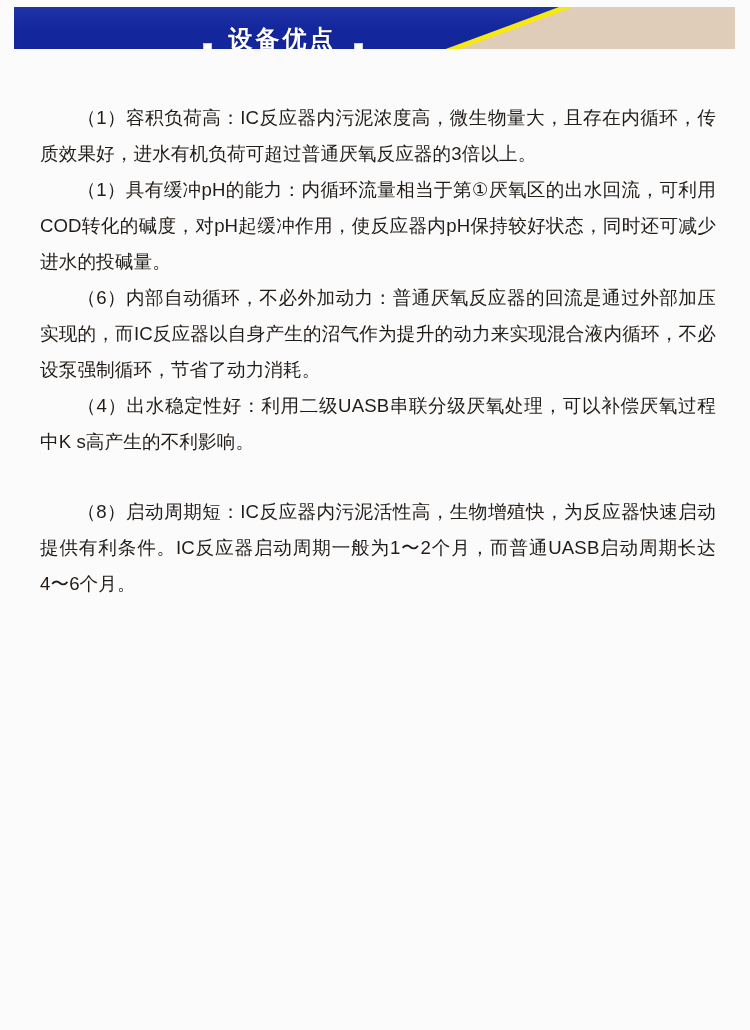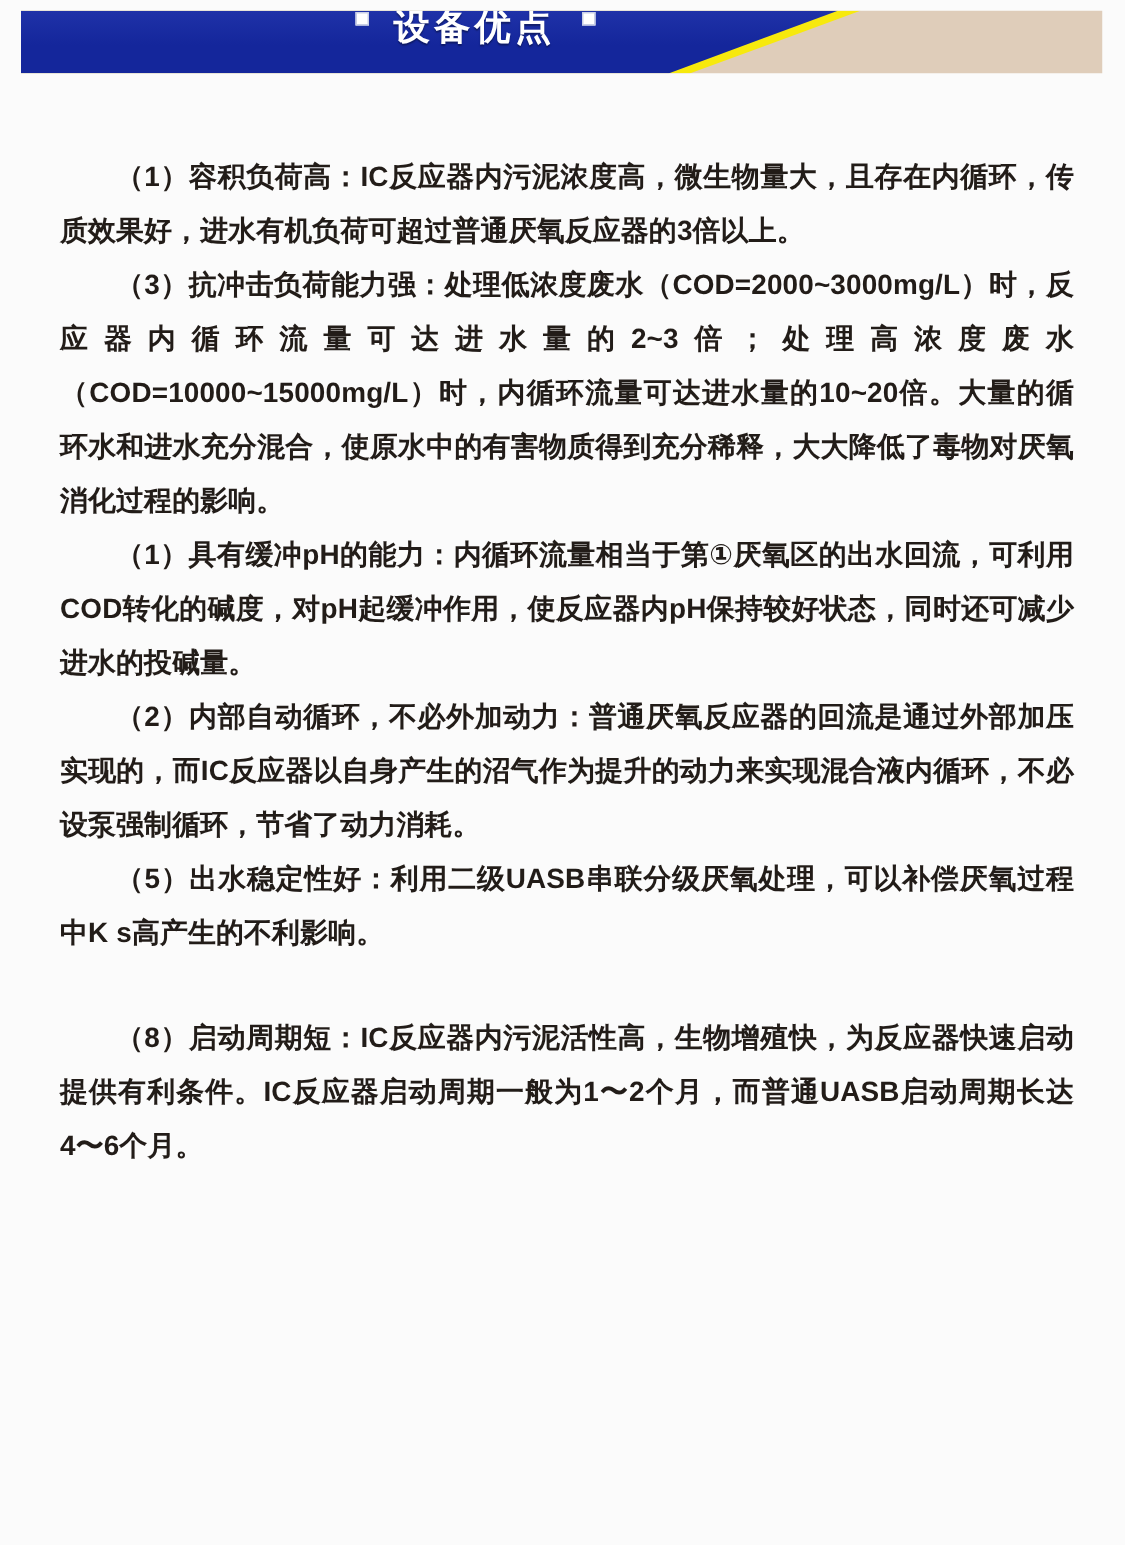--- a/index.html
+++ b/index.html
@@ -57,26 +57,25 @@
     background: linear-gradient(180deg, #1f32a8 0%, #14269b 55%, #14269b 100%);
     clip-path: polygon(0 0, 100% 0, 79.2% 100%, 0 100%);
   }
   .banner-title {
     position: absolute;
     left: 0;
     top: 0;
     width: 545px;
     height: 44px;
     display: flex;
-    align-items: flex-start;
+    align-items: flex-end;
     justify-content: center;
     gap: 17px;
     padding-right: 8px;
     box-sizing: border-box;
-    margin-left: 34px;
   }
   .sq {
     width: 9px;
     height: 9px;
     background: #ffffff;
     border: 1px solid #c9cfe6;
     box-sizing: border-box;
     flex: 0 0 auto;
     position: relative;
     top: 1px;
@@ -100,21 +99,21 @@
   }
   .para {
     font-size: 18.6px;
     line-height: 36px;
     color: #221c18;
     text-indent: 2em;
     text-align: justify;
     text-justify: inter-ideograph;
     margin: 0;
     letter-spacing: 0.1px;
-    font-weight: 700;
+    font-weight: 400;
   }
   .para.gap-before {
     margin-top: 34px;
   }
 </style>
 </head>
 <body>
 
 <div class="page">
 
@@ -124,21 +123,20 @@
     <div class="banner-blue"></div>
     <div class="banner-title">
       <span class="sq"></span>
       <span class="banner-title-text">设备优点</span>
       <span class="sq"></span>
     </div>
   </div>
 
   <div class="content">
     <p class="para">（1）容积负荷高：IC反应器内污泥浓度高，微生物量大，且存在内循环，传质效果好，进水有机负荷可超过普通厌氧反应器的3倍以上。</p>
-    <p class="para">（3）抗冲击负荷能力强：处理低浓度废水（COD=2000~3000mg/L）时，反应器内循环流量可达进水量的2~3倍；处理高浓度废水（COD=10000~15000mg/L）时，内循环流量可达进水量的10~20倍。大量的循环水和进水充分混合，使原水中的有害物质得到充分稀释，大大降低了毒物对厌氧消化过程的影响。</p>
     <p class="para">（1）具有缓冲pH的能力：内循环流量相当于第①厌氧区的出水回流，可利用COD转化的碱度，对pH起缓冲作用，使反应器内pH保持较好状态，同时还可减少进水的投碱量。</p>
-    <p class="para">（2）内部自动循环，不必外加动力：普通厌氧反应器的回流是通过外部加压实现的，而IC反应器以自身产生的沼气作为提升的动力来实现混合液内循环，不必设泵强制循环，节省了动力消耗。</p>
-    <p class="para">（5）出水稳定性好：利用二级UASB串联分级厌氧处理，可以补偿厌氧过程中K s高产生的不利影响。</p>
+    <p class="para">（6）内部自动循环，不必外加动力：普通厌氧反应器的回流是通过外部加压实现的，而IC反应器以自身产生的沼气作为提升的动力来实现混合液内循环，不必设泵强制循环，节省了动力消耗。</p>
+    <p class="para">（4）出水稳定性好：利用二级UASB串联分级厌氧处理，可以补偿厌氧过程中K s高产生的不利影响。</p>
     <p class="para gap-before">（8）启动周期短：IC反应器内污泥活性高，生物增殖快，为反应器快速启动提供有利条件。IC反应器启动周期一般为1〜2个月，而普通UASB启动周期长达4〜6个月。</p>
 
   </div>
 
 </div>
 
 </body></html>

